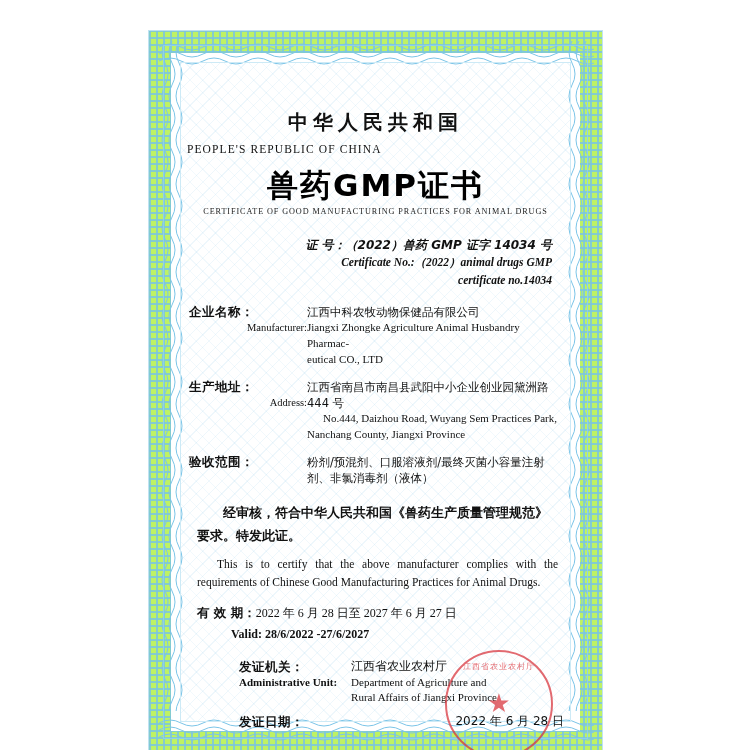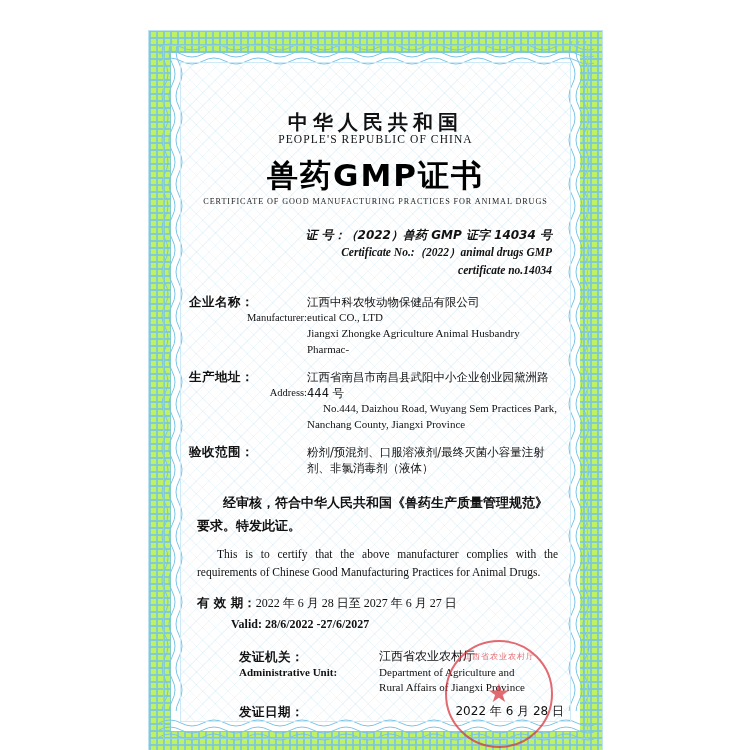--- a/index.html
+++ b/index.html
@@ -129,26 +129,25 @@
     text-align: center;
     font-family: "DejaVu Sans", sans-serif;
     font-size: 20px;
     font-weight: bold;
     letter-spacing: 5px;
     color: #111;
     margin-top: 42px;
     line-height: 1.1;
   }
   .en-country {
-    text-align: center;
     font-family: "Liberation Serif", serif;
     font-size: 11.5px;
     letter-spacing: 1.1px;
     color: #111;
-    margin-top: 0;
+    margin-top: 10px;
   }
   .cn-title {
     text-align: center;
     font-family: "DejaVu Sans", sans-serif;
     font-size: 31px;
     font-weight: bold;
     letter-spacing: 2px;
     color: #000;
     margin-top: 14px;
     line-height: 1.05;
@@ -275,21 +274,21 @@
     font-weight: bold;
     color: #111;
   }
 
   
   .issuer {
     position: relative;
     margin-top: 16px;
     padding-left: 52px;
   }
-  .irow { display: flex; margin-bottom: 3px; gap: 28px; }
+  .irow { display: flex; margin-bottom: 3px; }
   .ilabel {
     flex: 0 0 auto;
   }
   .ilabel .cn {
     font-family: "DejaVu Sans", sans-serif;
     font-size: 12.5px;
     font-weight: bold;
     color: #111;
     letter-spacing: .5px;
     display: block;
@@ -408,22 +407,22 @@
 
       <div class="fields">
 
         <div class="frow">
           <div class="flabel">
             <span class="cn">企业名称：</span>
             <span class="en">Manufacturer:</span>
           </div>
           <div class="fvalue">
             <span class="cn">江西中科农牧动物保健品有限公司</span>
+            <span class="en">Jiangxi Zhongke Agriculture Animal Husbandry Pharmac-</span>
             <span class="en">eutical CO., LTD</span>
-            <span class="en">Jiangxi Zhongke Agriculture Animal Husbandry Pharmac-</span>
           </div>
         </div>
 
         <div class="frow">
           <div class="flabel">
             <span class="cn">生产地址：</span>
             <span class="en">Address:</span>
           </div>
           <div class="fvalue">
             <span class="cn">江西省南昌市南昌县武阳中小企业创业园黛洲路 444 号</span>

